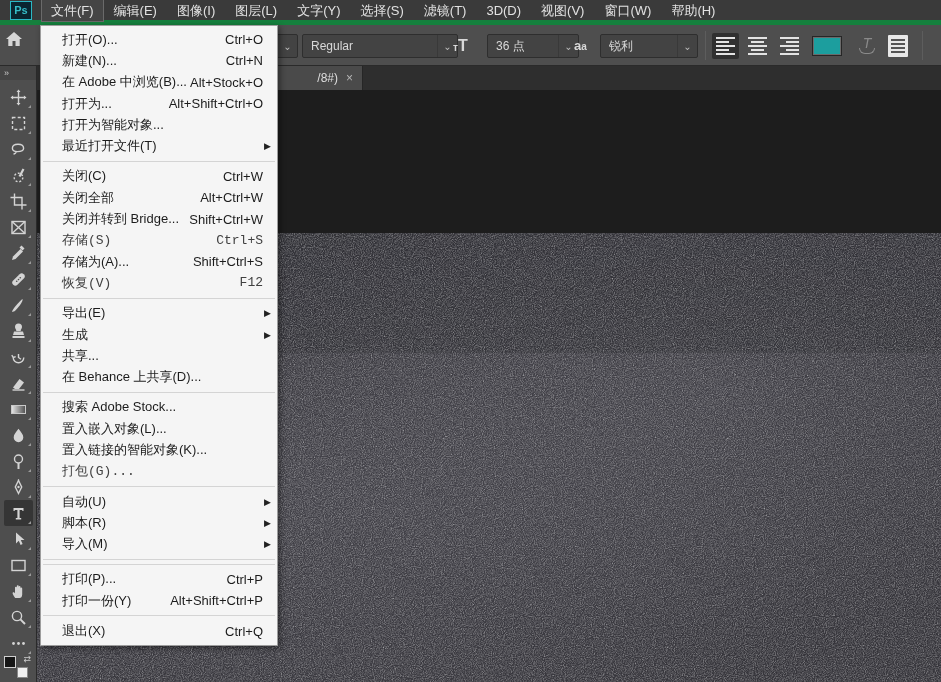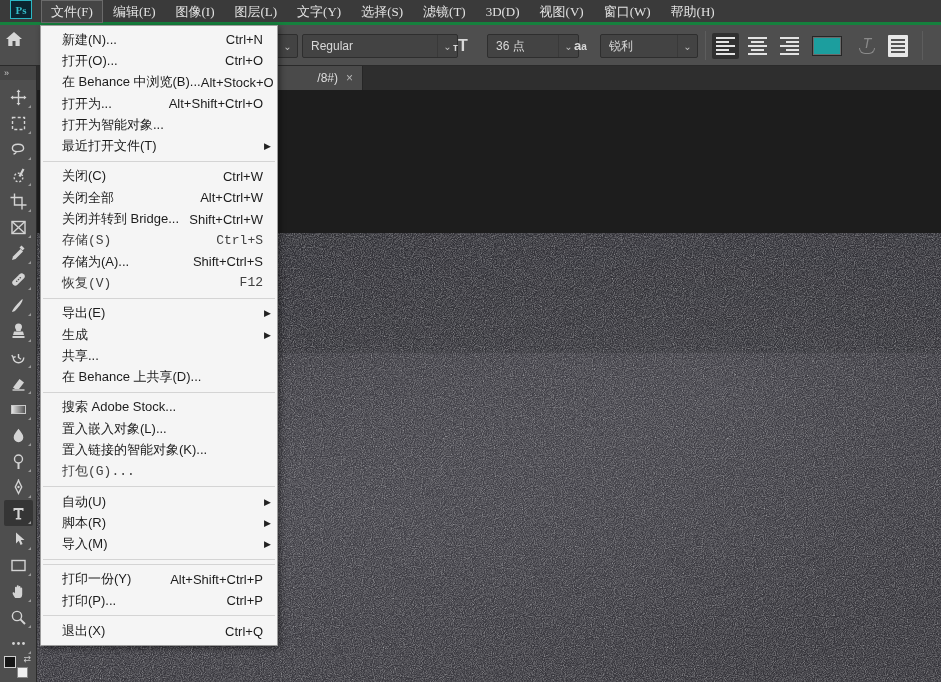--- a/index.html
+++ b/index.html
@@ -1,21 +1,21 @@
 <!DOCTYPE html>
 <html><head>
 <meta charset="utf-8">
 <style>
   * { margin:0; padding:0; box-sizing:border-box; }
   html,body { width:941px; height:682px; overflow:hidden; }
   body { font-family:"Liberation Sans","DejaVu Sans",sans-serif; background:#1d1d1d; position:relative; }
   #root { position:absolute; inset:0; width:941px; height:682px; }
 
   
-  .menubar { position:absolute; left:0; top:0; width:941px; height:25px; background:#3a3a3a; display:flex; z-index:40; border-bottom:3px solid #15803d;font-family:Liberation Serif, serif; }
+  .menubar { position:absolute; left:0; top:0; width:941px; height:25px; background:#3a3a3a; display:flex; align-items:center; z-index:40; border-bottom:5px solid #15803d; }
   .ps-logo { width:22px; height:19px; margin:0 9px 0 10px; background:#0a2530; border:1px solid #2bb7c4; color:#35bcc7; font-size:11px; font-weight:bold; display:flex; align-items:center; justify-content:center; }
   .menubar-item { color:#e2e2e2; font-size:13px; padding:3px 10px; height:23px; line-height:17px; white-space:nowrap; }
   .menubar-item.active { background:#454545; outline:1px solid #6a6a6a; outline-offset:-1px; }
 
   
   .optionsbar { position:absolute; left:0; top:25px; width:941px; height:41px; background:#4e4e4e; border-bottom:1px solid #2a2a2a; z-index:10; }
   .home-btn { left:7px; top:7px; width:28px; height:27px; display:flex; align-items:center; justify-content:center; color:#d6d6d6; }
   .vsep { position:absolute; top:6px; width:1px; height:29px; background:#3e3e3e; border-right:1px solid #5d5d5d; }
   .combo { position:absolute; top:9px; height:24px; background:#434343; border:1px solid #2e2e2e; border-radius:2px; color:#d8d8d8; font-size:12px; display:flex; align-items:center; }
   .combo .val { flex:1; padding:0 8px; white-space:nowrap; overflow:hidden; }
@@ -345,29 +345,29 @@
       </div>
     <div class="fgbg">
       <span class="bg-sw"></span>
       <span class="fg-sw"></span>
       <span class="swap">⇄</span>
     </div>
   </div>
 
   <div class="dropdown" id="file-menu">
       <div class="menu-item">
+        <span class="lbl">打开(O)...</span>
+        <span class="sc">Ctrl+O</span>
+      </div>
+      <div class="menu-item">
         <span class="lbl">新建(N)...</span>
         <span class="sc">Ctrl+N</span>
       </div>
       <div class="menu-item">
-        <span class="lbl">打开(O)...</span>
-        <span class="sc">Ctrl+O</span>
-      </div>
-      <div class="menu-item">
-        <span class="lbl">在 Behance 中浏览(B)...</span>
+        <span class="lbl">在 Adobe 中浏览(B)...</span>
         <span class="sc">Alt+Stock+O</span>
       </div>
       <div class="menu-item">
         <span class="lbl">打开为...</span>
         <span class="sc">Alt+Shift+Ctrl+O</span>
       </div>
       <div class="menu-item">
         <span class="lbl">打开为智能对象...</span>
       </div>
       <div class="menu-item">
@@ -436,27 +436,27 @@
         <span class="lbl">脚本(R)</span>
         <span class="sub">▶</span>
       </div>
       <div class="menu-item">
         <span class="lbl">导入(M)</span>
         <span class="sub">▶</span>
       </div>
       <div class="menu-sep"></div>
       <div class="menu-sep"></div>
       <div class="menu-item">
+        <span class="lbl">打印(P)...</span>
+        <span class="sc">Ctrl+P</span>
+      </div>
+      <div class="menu-item">
         <span class="lbl">打印一份(Y)</span>
         <span class="sc">Alt+Shift+Ctrl+P</span>
       </div>
-      <div class="menu-item">
-        <span class="lbl">打印(P)...</span>
-        <span class="sc">Ctrl+P</span>
-      </div>
       <div class="menu-sep"></div>
       <div class="menu-item">
         <span class="lbl">退出(X)</span>
         <span class="sc">Ctrl+Q</span>
       </div>
     </div>
 
 </div>
 
 </body></html>

